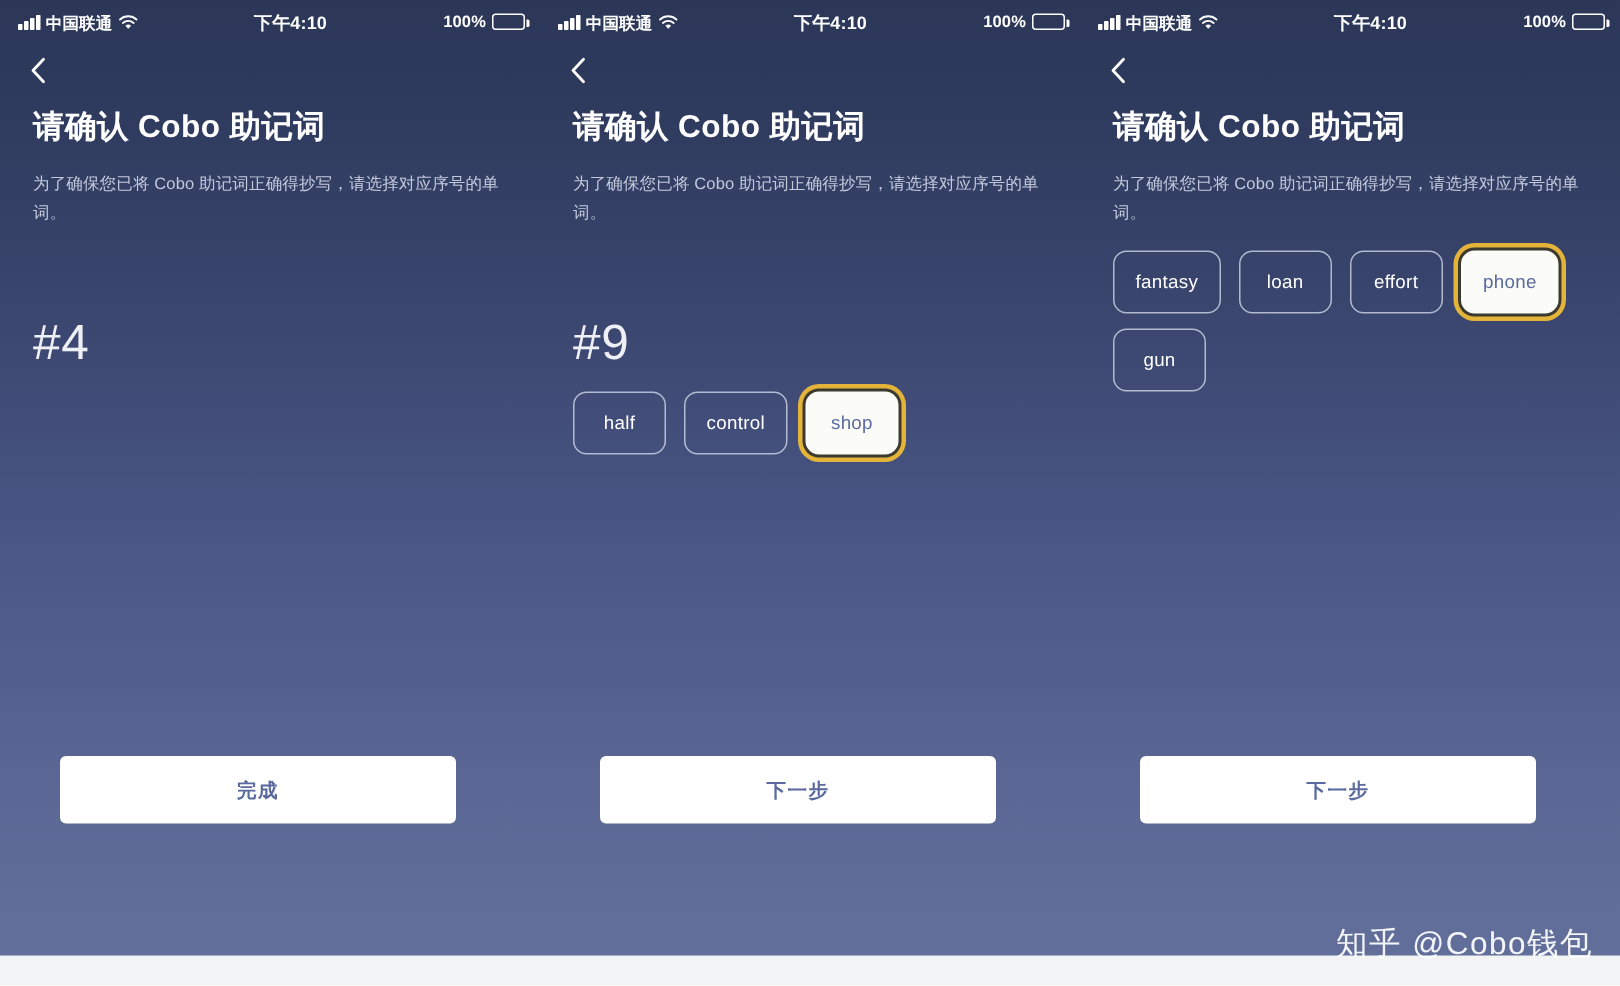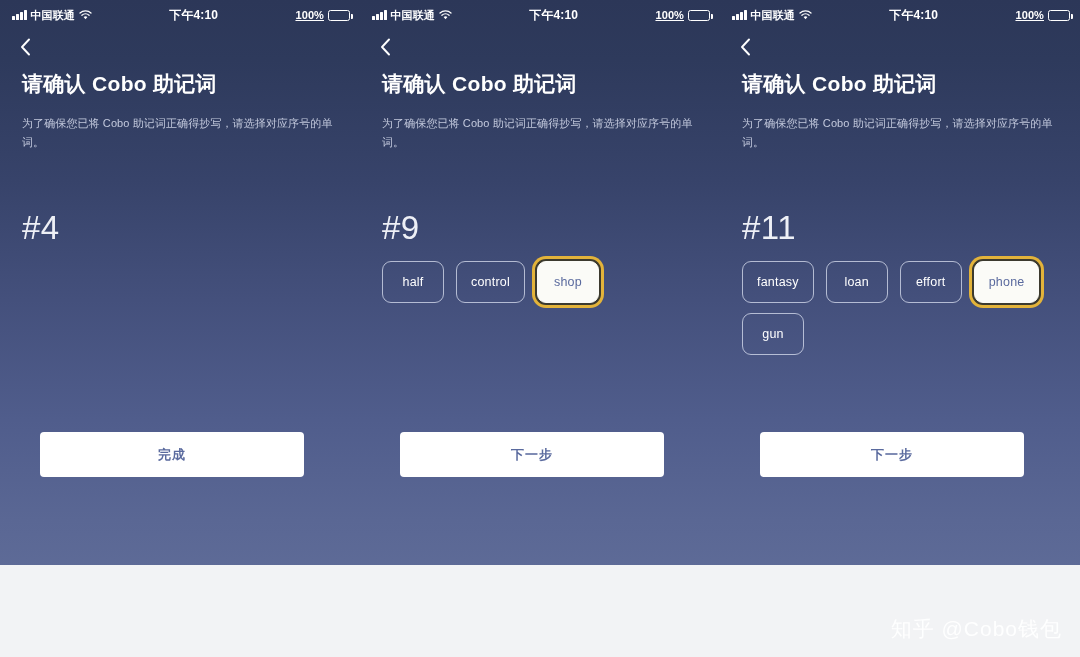--- a/index.html
+++ b/index.html
@@ -18,21 +18,21 @@
     height: 657px;
     background: #f2f3f5;
     display: flex;
     flex-direction: row;
   }
 
   
   .panel {
     position: relative;
     width: 360px;
-    height: 565px;
+    height: 637px;
     background: linear-gradient(
         to bottom,
         #2c3758 0px,
         #2e3a5c 60px,
         #37436a 180px,
         #44507c 300px,
         #505d8c 420px,
         #5a6794 520px,
         #606d99 600px,
         #626f9b 657px);
@@ -46,21 +46,21 @@
     display: flex;
     align-items: center;
     padding: 0 10px 0 12px;
     font-size: 11px;
     font-weight: bold;
     color: #ffffff;
     letter-spacing: 0.1px;
   }
   .sb-left { display: flex; align-items: center; gap: 4px; flex: 0 0 auto; }
   .sb-center { flex: 1 1 auto; text-align: center; font-size: 12px; }
-  .sb-right { display: flex; align-items: center; gap: 4px; flex: 0 0 auto; text-decoration: underline; }
+  .sb-right { display: flex; gap: 4px; flex: 0 0 auto; }
 
   .signal-bars { display: flex; align-items: flex-end; gap: 1.5px; height: 10px; }
   .signal-bars i {
     display: block;
     width: 2.5px;
     background: #ffffff;
     border-radius: 0.5px;
   }
   .signal-bars i:nth-child(1) { height: 4px; }
   .signal-bars i:nth-child(2) { height: 6px; }
@@ -321,21 +321,20 @@
         <span class="back-chevron">
           <svg width="11" height="18" viewBox="0 0 11 18">
             <path d="M9 1.5 2 9l7 7.5" stroke="#fff" stroke-width="1.9" fill="none" stroke-linecap="round" stroke-linejoin="round"></path>
           </svg>
         </span>
       </div>
 
       <h1 class="title">请确认 Cobo 助记词</h1>
       <p class="subtitle">为了确保您已将 Cobo 助记词正确得抄写，请选择对应序号的单词。</p>
 
-      <div class="index-label">#11</div>
 
       <div class="words">
         <div class="chip">fantasy</div>
         <div class="chip">loan</div>
         <div class="chip">effort</div>
         <div class="chip selected">phone</div>
         <div class="chip">gun</div>
       </div>
 
       <div class="action-wrap">

